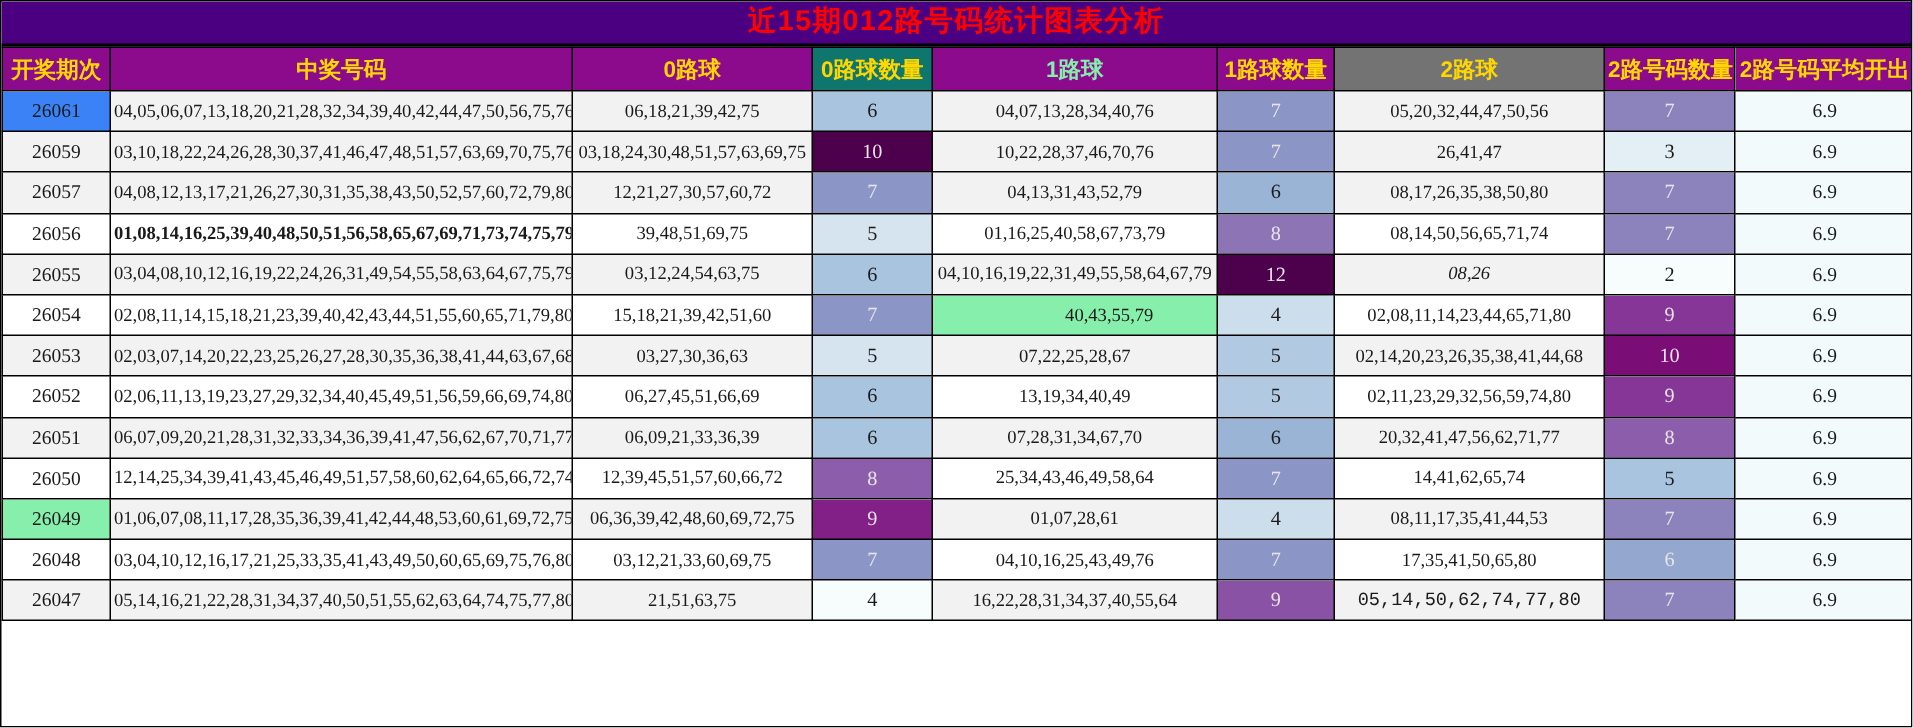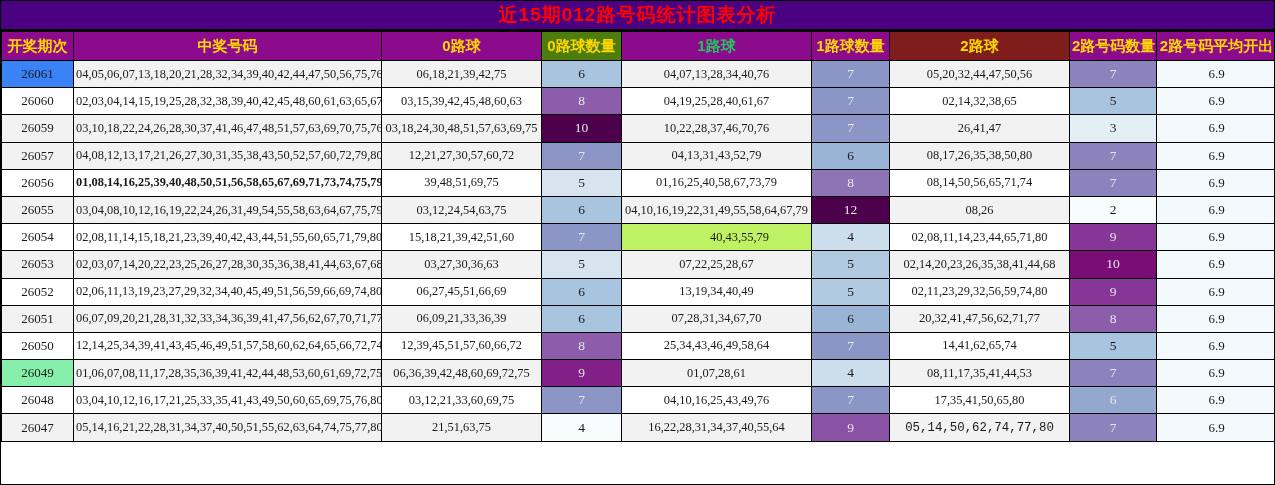--- a/index.html
+++ b/index.html
@@ -51,49 +51,38 @@
         <col style="width:78px">
       <col style="width:180px">
         <col style="width:87px">
         <col style="width:120px">
     </colgroup>
     <thead>
       <tr>
         <th style="background: rgb(140, 10, 140); color: rgb(255, 215, 0);">开奖期次</th>
         <th style="background: rgb(140, 10, 140); color: rgb(255, 215, 0);">中奖号码</th>
         <th style="background: rgb(140, 10, 140); color: rgb(255, 215, 0);">0路球</th>
-        <th style="background: #4d7c0f; color: rgb(255, 215, 0);">0路球数量</th>
-        <th style="background: rgb(140, 10, 140); color: #22c55e;">1路球</th>
+        <th style="background: #0f766e; color: rgb(255, 215, 0);">0路球数量</th>
+        <th style="background: rgb(140, 10, 140); color: #86efac;">1路球</th>
         <th style="background: rgb(140, 10, 140); color: rgb(255, 215, 0);">1路球数量</th>
-        <th style="background: #7f1d1d; color: rgb(255, 215, 0);">2路球</th>
+        <th style="background: #737373; color: rgb(255, 215, 0);">2路球</th>
         <th style="background: rgb(140, 10, 140); color: rgb(255, 215, 0);">2路号码数量</th>
         <th style="background: rgb(140, 10, 140); color: rgb(255, 215, 0);">2路号码平均开出</th>
       </tr>
     </thead>
     <tbody>
         <tr>
           <td style="background: #3b82f6;">26061</td>
           <td class="nums" style="background: rgb(242, 242, 242);">04,05,06,07,13,18,20,21,28,32,34,39,40,42,44,47,50,56,75,76</td>
           <td class="nums" style="background: rgb(242, 242, 242);">06,18,21,39,42,75</td>
           <td class="count" style="background: rgb(169, 196, 222); color: rgb(26, 26, 26);">6</td>
           <td class="nums" style="background: rgb(242, 242, 242);">04,07,13,28,34,40,76</td>
           <td class="count" style="background: rgb(140, 150, 198); color: rgb(232, 228, 232);">7</td>
           <td class="nums" style="background: rgb(242, 242, 242);">05,20,32,44,47,50,56</td>
           <td class="count" style="background: rgb(140, 131, 189); color: rgb(232, 228, 232);">7</td>
-          <td class="avg" style="background: rgb(243, 250, 252);">6.9</td>
-        </tr>
-        <tr>
-          <td style="background: rgb(255, 255, 255);">26060</td>
-          <td class="nums" style="background: rgb(255, 255, 255);">02,03,04,14,15,19,25,28,32,38,39,40,42,45,48,60,61,63,65,67</td>
-          <td class="nums" style="background: rgb(255, 255, 255);">03,15,39,42,45,48,60,63</td>
-          <td class="count" style="background: rgb(139, 93, 170); color: rgb(232, 228, 232);">8</td>
-          <td class="nums" style="background: rgb(255, 255, 255);">04,19,25,28,40,61,67</td>
-          <td class="count" style="background: rgb(140, 150, 198); color: rgb(232, 228, 232);">7</td>
-          <td class="nums" style="background: rgb(255, 255, 255);">02,14,32,38,65</td>
-          <td class="count" style="background: rgb(169, 196, 222); color: rgb(26, 26, 26);">5</td>
           <td class="avg" style="background: rgb(243, 250, 252);">6.9</td>
         </tr>
         <tr>
           <td style="background: rgb(242, 242, 242);">26059</td>
           <td class="nums" style="background: rgb(242, 242, 242);">03,10,18,22,24,26,28,30,37,41,46,47,48,51,57,63,69,70,75,76</td>
           <td class="nums" style="background: rgb(242, 242, 242);">03,18,24,30,48,51,57,63,69,75</td>
           <td class="count" style="background: rgb(77, 0, 75); color: rgb(232, 228, 232);">10</td>
           <td class="nums" style="background: rgb(242, 242, 242);">10,22,28,37,46,70,76</td>
           <td class="count" style="background: rgb(140, 150, 198); color: rgb(232, 228, 232);">7</td>
           <td class="nums" style="background: rgb(242, 242, 242);">26,41,47</td>
@@ -122,30 +111,30 @@
           <td class="count" style="background: rgb(140, 131, 189); color: rgb(232, 228, 232);">7</td>
           <td class="avg" style="background: rgb(243, 250, 252);">6.9</td>
         </tr>
         <tr>
           <td style="background: rgb(242, 242, 242);">26055</td>
           <td class="nums" style="background: rgb(242, 242, 242);">03,04,08,10,12,16,19,22,24,26,31,49,54,55,58,63,64,67,75,79</td>
           <td class="nums" style="background: rgb(242, 242, 242);">03,12,24,54,63,75</td>
           <td class="count" style="background: rgb(169, 196, 222); color: rgb(26, 26, 26);">6</td>
           <td class="nums" style="background: rgb(242, 242, 242);">04,10,16,19,22,31,49,55,58,64,67,79</td>
           <td class="count" style="background: rgb(77, 0, 75); color: rgb(232, 228, 232);">12</td>
-          <td class="nums" style="background: rgb(242, 242, 242);">08,26</td>
+          <td class="nums" style="background: rgb(242, 242, 242); font-style: italic;">08,26</td>
           <td class="count" style="background: rgb(247, 252, 253); color: rgb(26, 26, 26);">2</td>
           <td class="avg" style="background: rgb(243, 250, 252);">6.9</td>
         </tr>
         <tr>
           <td style="background: rgb(255, 255, 255);">26054</td>
           <td class="nums" style="background: rgb(255, 255, 255);">02,08,11,14,15,18,21,23,39,40,42,43,44,51,55,60,65,71,79,80</td>
           <td class="nums" style="background: rgb(255, 255, 255);">15,18,21,39,42,51,60</td>
           <td class="count" style="background: rgb(140, 150, 198); color: rgb(232, 228, 232);">7</td>
-          <td class="nums" style="background: #bef264; padding-left: 48px;">40,43,55,79</td>
+          <td class="nums" style="background: #86efac; padding-left: 48px;">40,43,55,79</td>
           <td class="count" style="background: rgb(204, 221, 236); color: rgb(26, 26, 26);">4</td>
           <td class="nums" style="background: rgb(255, 255, 255);">02,08,11,14,23,44,65,71,80</td>
           <td class="count" style="background: rgb(134, 54, 150); color: rgb(232, 228, 232);">9</td>
           <td class="avg" style="background: rgb(243, 250, 252);">6.9</td>
         </tr>
         <tr>
           <td style="background: rgb(242, 242, 242);">26053</td>
           <td class="nums" style="background: rgb(242, 242, 242);">02,03,07,14,20,22,23,25,26,27,28,30,35,36,38,41,44,63,67,68</td>
           <td class="nums" style="background: rgb(242, 242, 242);">03,27,30,36,63</td>
           <td class="count" style="background: rgb(213, 228, 239); color: rgb(26, 26, 26);">5</td>

